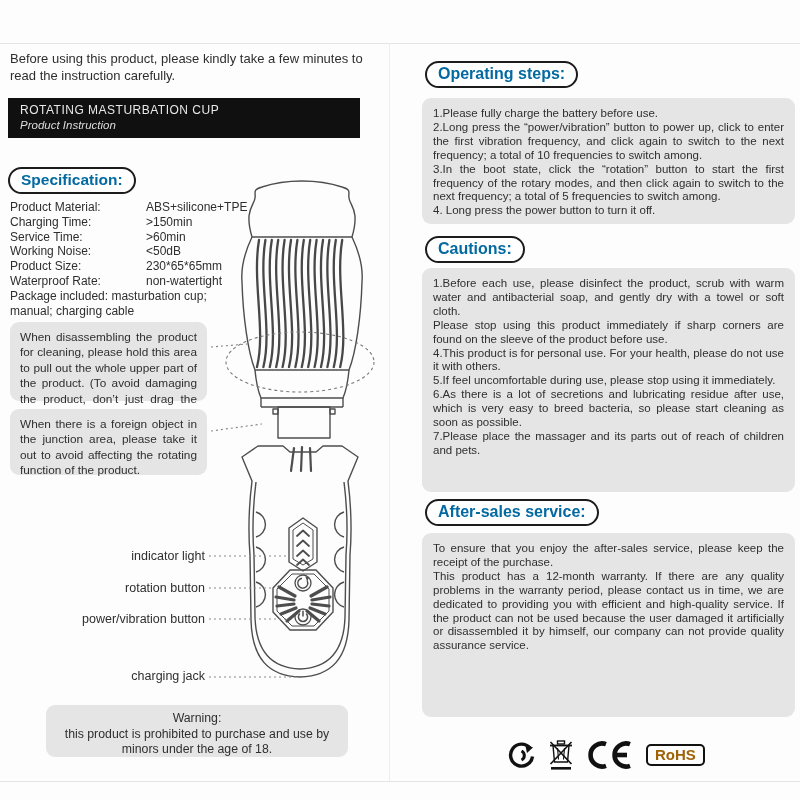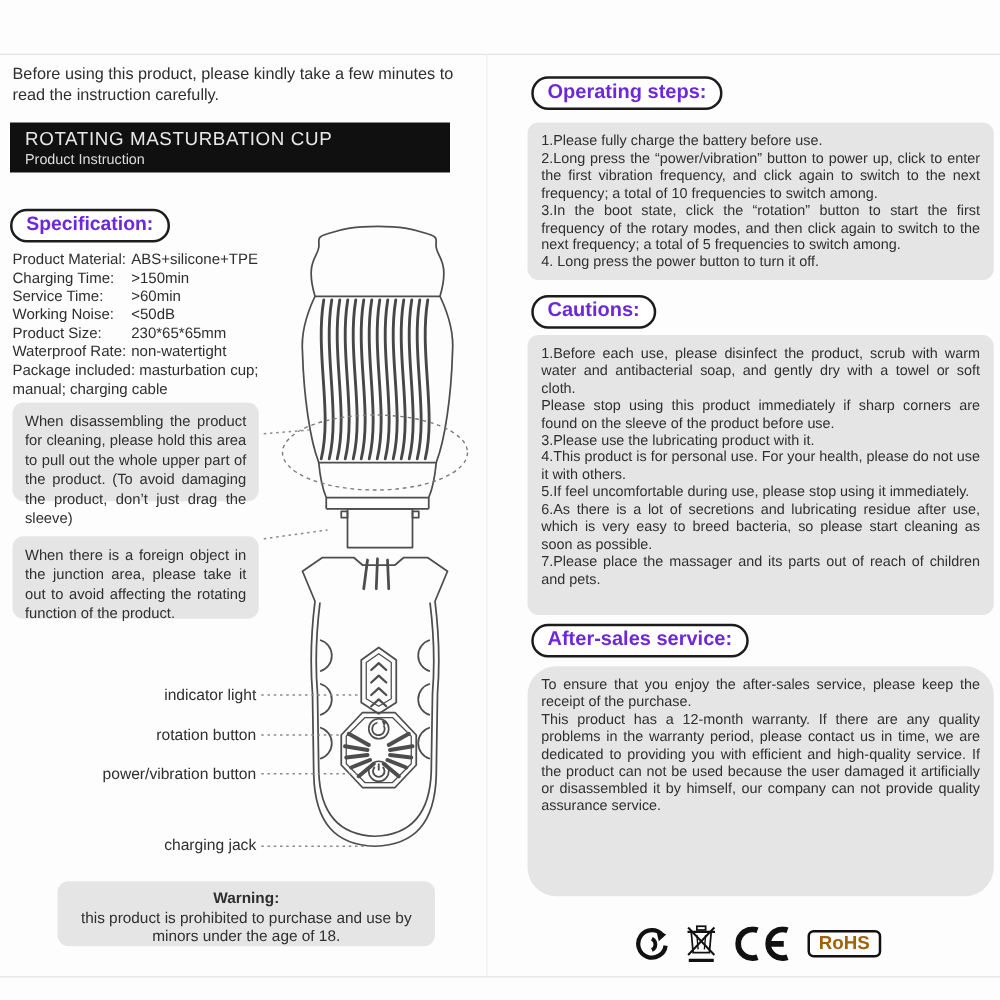--- a/index.html
+++ b/index.html
@@ -3,35 +3,35 @@
 <meta charset="utf-8">
 <style>
   * { margin:0; padding:0; box-sizing:border-box; }
   html,body { width:800px; height:800px; }
   body { font-family:"Liberation Sans", sans-serif; background:#ffffff; color:#333; position:relative; overflow:hidden; }
   #canvas { position:absolute; inset:0; width:800px; height:800px; background:#fdfdfd; }
   .edge { position:absolute; background:#e4e4e8; }
   .txt { position:absolute; }
   .intro { font-size:13px; line-height:1.3; color:#2e2e2e; }
   .titlebox { position:absolute; background:#101010; color:#e8e8e8; padding:5px 12px; }
-  .titlebox .t1 { font-size:15px; letter-spacing:.5px; }
-  .titlebox .t2 { font-size:11.5px; margin-top:2px; color:#dcdcdc; }
+  .titlebox .t1 { font-size:12px; letter-spacing:.5px; }
+  .titlebox .t2 { font-size:11.5px; margin-top:2px; color:#dcdcdc;font-style:italic; }
   .hdg { position:absolute; display:inline-block; border:2px solid #1c1c1c; border-radius:16px; padding:2px 11px 3px;
-         font-weight:bold; font-size:16px; color:#6d28d9; background:#fff; white-space:nowrap; }
+         font-weight:bold; font-size:16px; color:#0369a1; background:#fff; white-space:nowrap; }
   .spec { font-size:12px; line-height:14.8px; color:#2e2e2e; }
-  .spec .row { display:flex; }
+  .spec .row { display:flex;gap:41px; }
   .spec .lbl { width:95px; flex:0 0 95px; }
   .gbox { position:absolute; background:#e5e5e5; border-radius:9px; color:#2f2f2f; }
   .callout { font-size:11.8px; line-height:15.4px; padding:8px 10px; text-align:justify; }
   .steps, .cautions, .after { font-size:11.5px; line-height:13.9px; padding:9px 11px; text-align:justify; }
   .steps p, .cautions p, .after p { text-align:justify; }
   .after p { margin:0; }
   .devlabel { position:absolute; font-size:12.5px; color:#2e2e2e; text-align:right; white-space:nowrap; }
   .warn { text-align:center; font-size:12.3px; line-height:15.5px; padding:6px 10px; }
-  .warn .wh { font-weight:bold; }
+  .warn .wh { font-weight:normal; }
   .certs { position:absolute; display:flex; align-items:center; gap:13px; }
   .rohs { border:2px solid #111; border-radius:5px; padding:0px 7px 1px; font-weight:bold; font-size:15px; color:#a16207; }
   #diagram { position:absolute; left:0; top:0; }
   #diagram path, #diagram line, #diagram ellipse, #diagram rect, #diagram circle { vector-effect:non-scaling-stroke; }
 </style>
 </head>
 <body>
 
 <div id="canvas">
 
@@ -71,21 +71,21 @@
       </div>
     <div class="row">
         <span class="lbl">Waterproof Rate:</span>
         <span>non-watertight</span>
       </div>
     <div>Package included: masturbation cup; manual; charging cable</div>
   </div>
 
   <div class="gbox callout" style="left:10px;top:322px;width:197px;height:79px;">When disassembling the product for cleaning, please hold this area to pull out the whole upper part of the product. (To avoid damaging the product, don’t just drag the sleeve)</div>
 
-  <div class="gbox callout" style="left:10px;top:409px;width:197px;height:66px;margin-top:20px;">When there is a foreign object in the junction area, please take it out to avoid affecting the rotating function of the product.</div>
+  <div class="gbox callout" style="left:10px;top:409px;width:197px;height:66px;">When there is a foreign object in the junction area, please take it out to avoid affecting the rotating function of the product.</div>
 
   <div class="devlabel" style="right:595px;top:549px;">indicator light</div>
   <div class="devlabel" style="right:595px;top:581px;">rotation button</div>
   <div class="devlabel" style="right:595px;top:612px;">power/vibration button</div>
   <div class="devlabel" style="right:595px;top:669px;">charging jack</div>
 
   <div class="gbox warn" style="left:46px;top:705px;width:302px;height:52px;">
     <div class="wh">Warning:</div>
     <div>this product is prohibited to purchase and use by minors under the age of 18.</div>
   </div>
@@ -97,30 +97,29 @@
     <p>2.Long press the “power/vibration” button to power up, click to enter the first vibration frequency, and click again to switch to the next frequency; a total of 10 frequencies to switch among.</p>
     <p>3.In the boot state, click the “rotation” button to start the first frequency of the rotary modes, and then click again to switch to the next frequency; a total of 5 frequencies to switch among.</p>
     <p>4. Long press the power button to turn it off.</p>
   </div>
 
   <div class="hdg" style="left:425px;top:236px;">Cautions:</div>
 
   <div class="gbox cautions" style="left:422px;top:268px;width:373px;height:224px;">
     <p>1.Before each use, please disinfect the product, scrub with warm water and antibacterial soap, and gently dry with a towel or soft cloth.</p>
     <p>Please stop using this product immediately if sharp corners are found on the sleeve of the product before use.</p>
-    <p>3.Please use the lubricating product with it.</p>
     <p>4.This product is for personal use. For your health, please do not use it with others.</p>
     <p>5.If feel uncomfortable during use, please stop using it immediately.</p>
     <p>6.As there is a lot of secretions and lubricating residue after use, which is very easy to breed bacteria, so please start cleaning as soon as possible.</p>
     <p>7.Please place the massager and its parts out of reach of children and pets.</p>
   </div>
 
   <div class="hdg" style="left:425px;top:499px;">After-sales service:</div>
 
-  <div class="gbox after" style="left:422px;top:533px;width:373px;height:184px;border-radius:23px;">
+  <div class="gbox after" style="left:422px;top:533px;width:373px;height:184px;">
     <p>To ensure that you enjoy the after-sales service, please keep the receipt of the purchase.</p>
     <p>This product has a 12-month warranty. If there are any quality problems in the warranty period, please contact us in time, we are dedicated to providing you with efficient and high-quality service. If the product can not be used because the user damaged it artificially or disassembled it by himself, our company can not provide quality assurance service.</p>
   </div>
 
   <div class="certs" style="left:508px;top:740px;height:30px;">
     <svg width="27" height="27" viewBox="0 0 27 27">
       <path d="M22,6 A11,11 0 1 0 24.5,14.5" fill="none" stroke="#111" stroke-width="3.4"></path>
       <path d="M17,2 L25,5.5 L19,11 Z" fill="#111"></path>
       <path d="M13.5,9 A5,5 0 0 1 13.5,18" fill="none" stroke="#111" stroke-width="3"></path>
     </svg>

